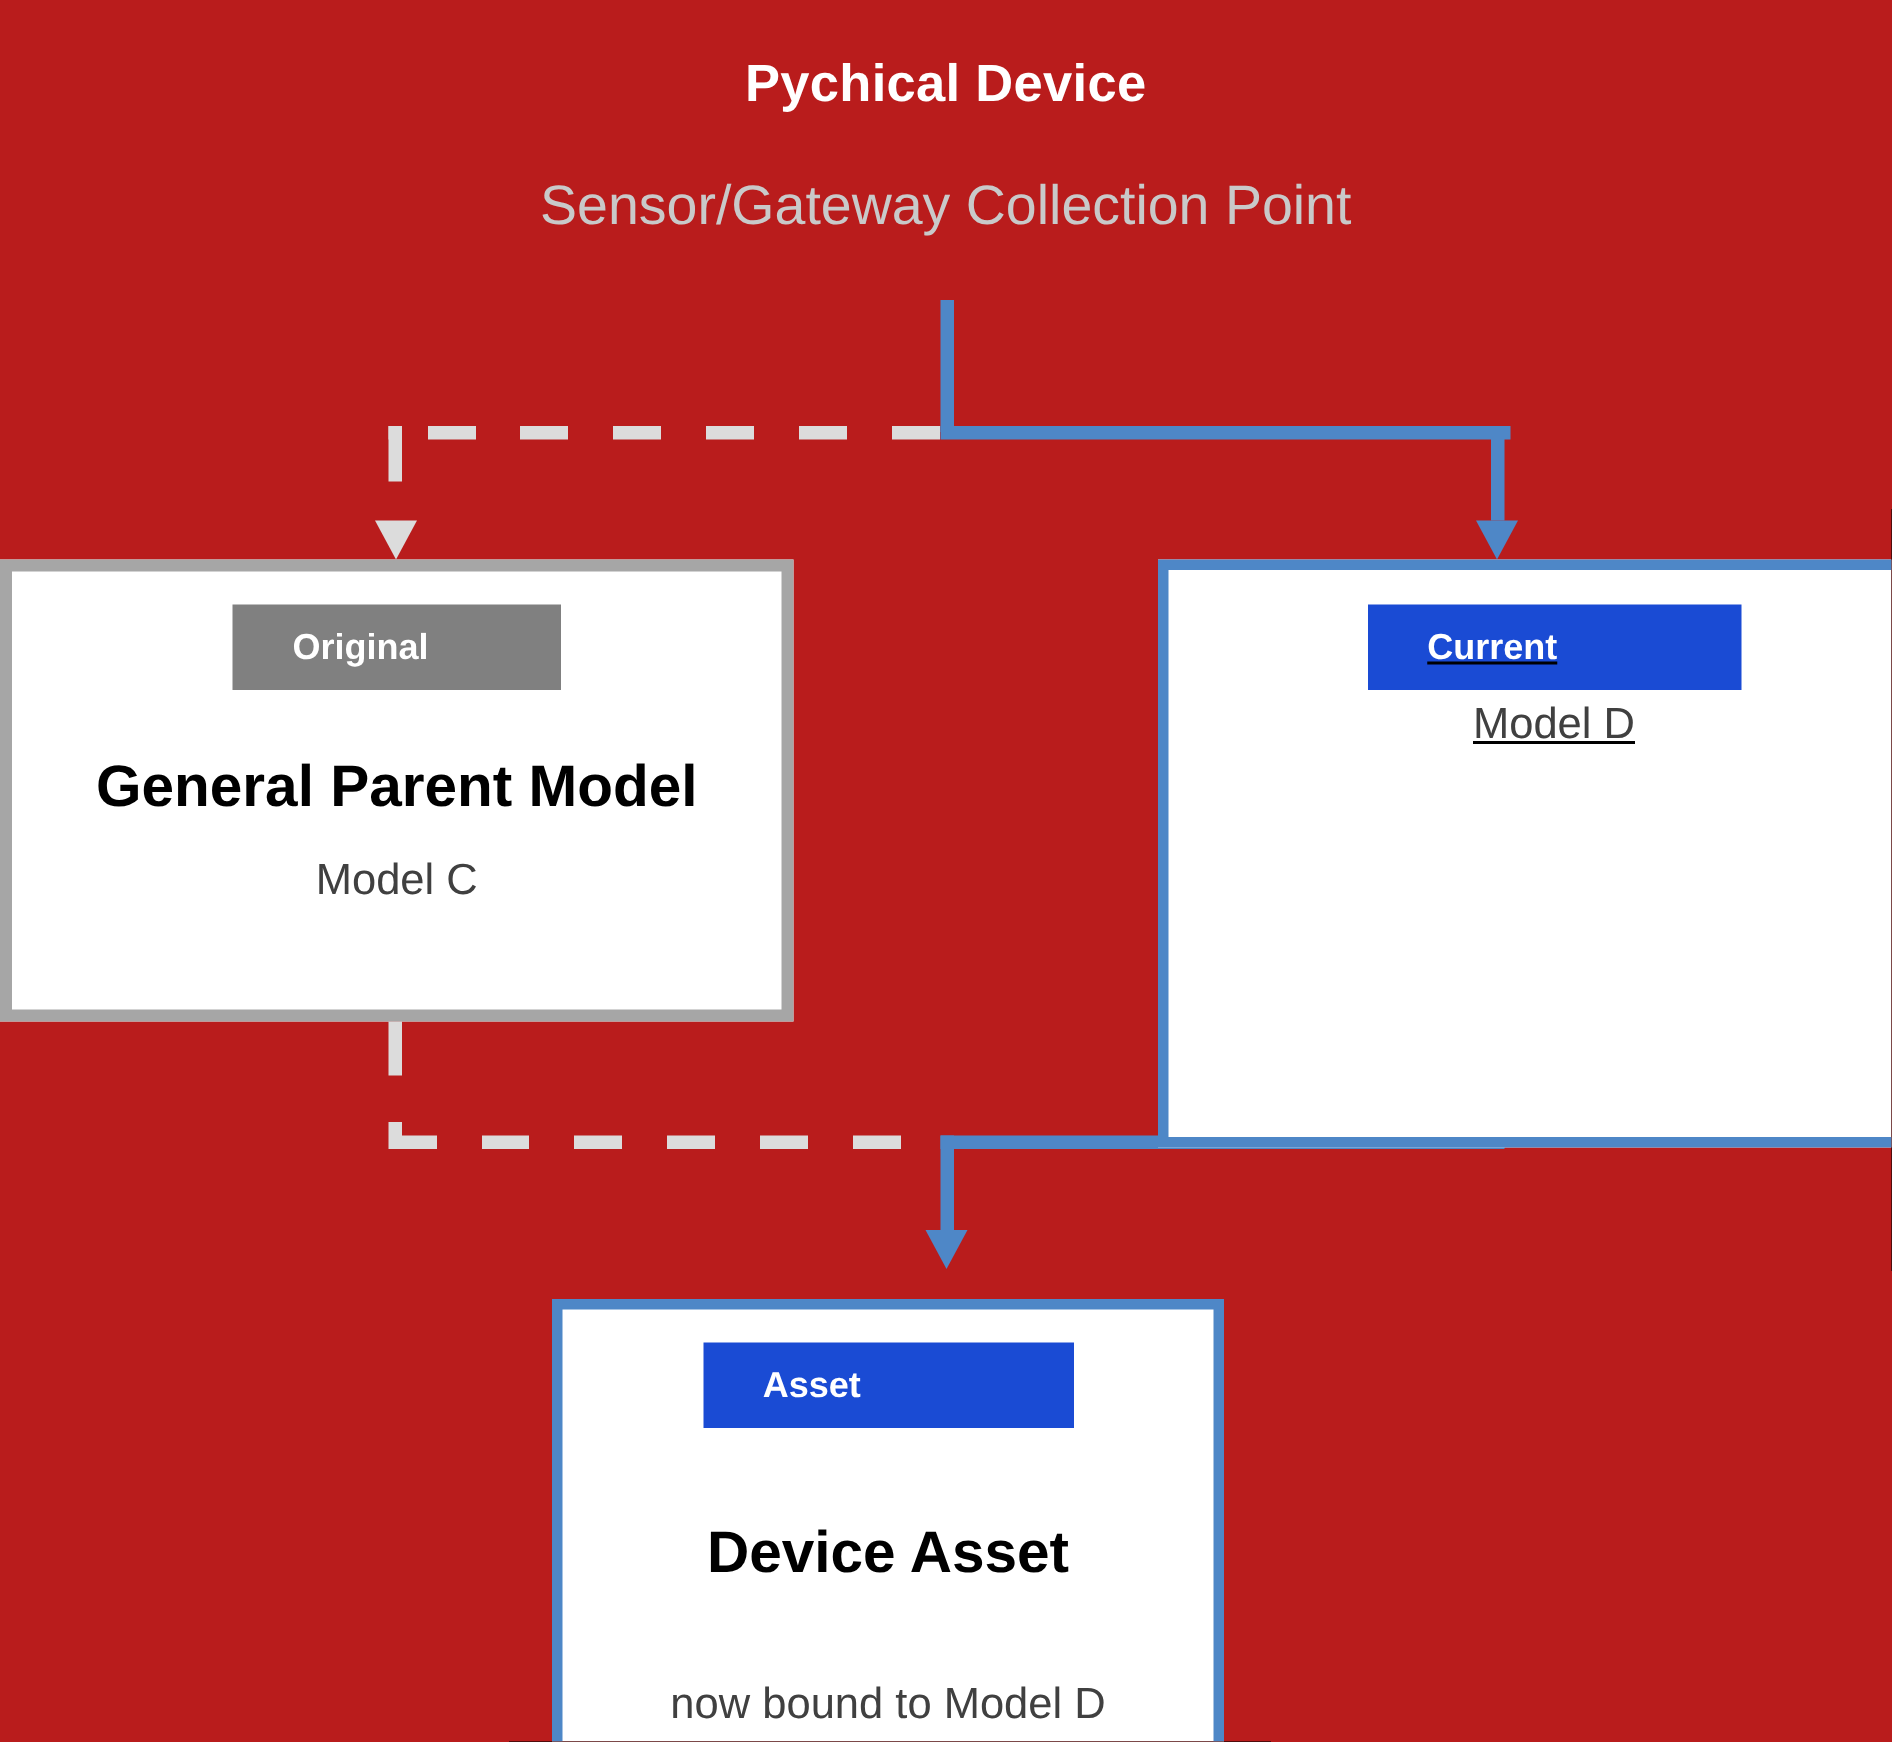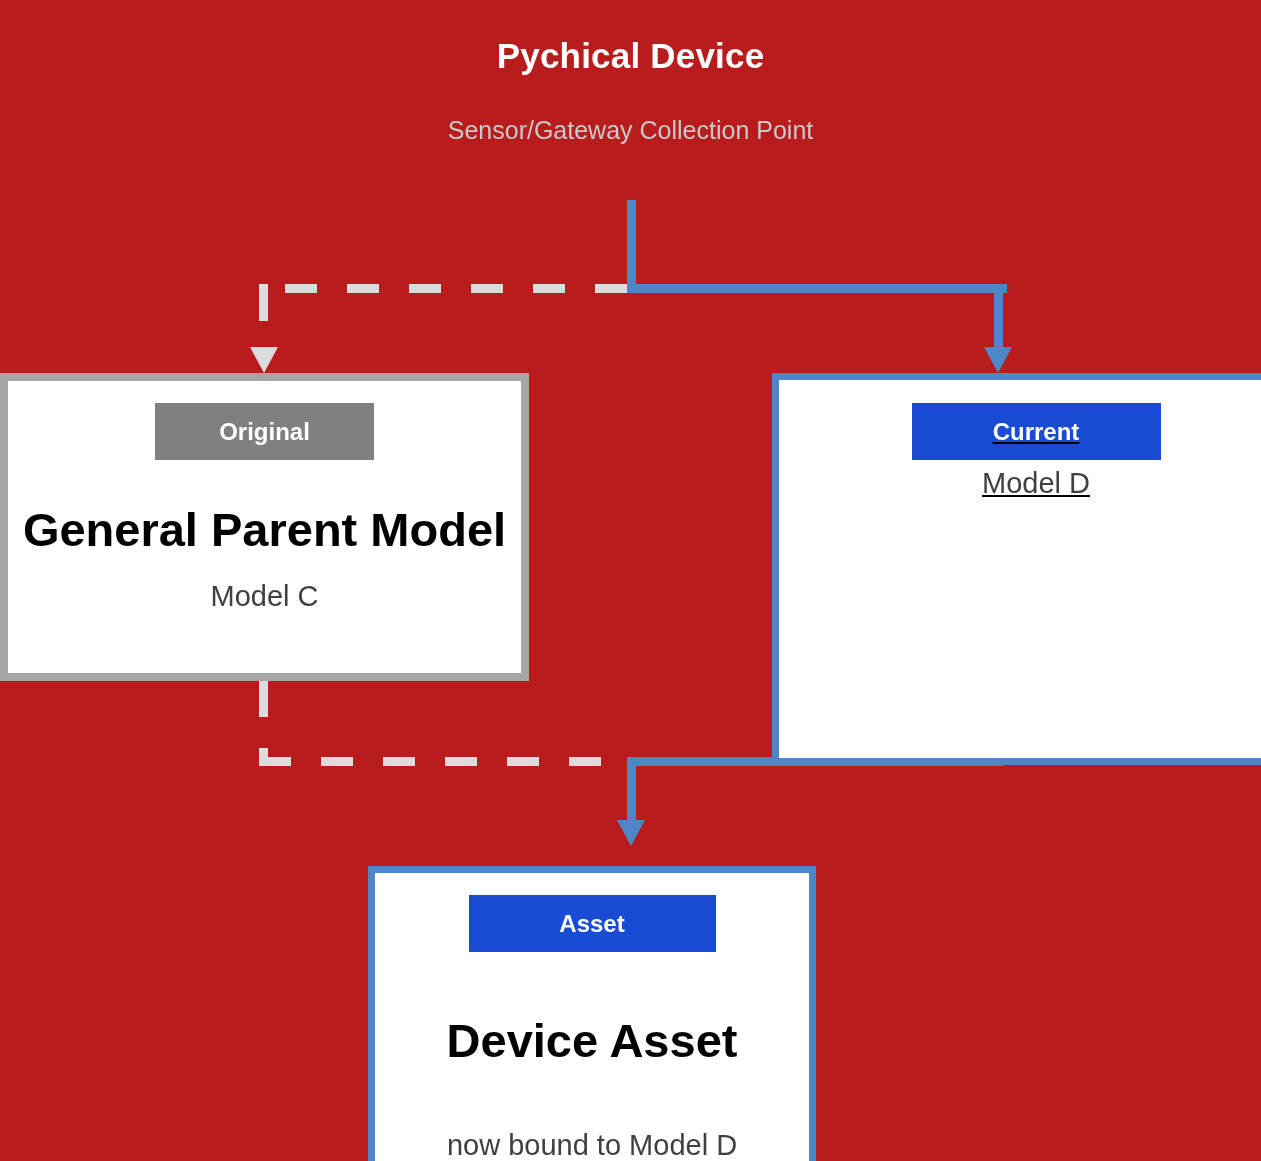--- a/index.html
+++ b/index.html
@@ -23,21 +23,21 @@
     color:#ffffff;
     font-size:35px;
     font-weight:bold;
     letter-spacing:.2px;
   }
   .subtitle{
     position:absolute;
     left:0; top:116px; width:1261px;
     text-align:center;
     color:#c9c9c9;
-    font-size:25px;
+    font-size:37px;
     font-weight:normal;
   }
 
   
   .node{
     position:absolute;
     background:#ffffff;
     box-sizing:border-box;
     display:flex;
     flex-direction:column;
@@ -45,31 +45,32 @@
   }
   .node.gray{ border:8px solid #a6a6a6; }
   .node.blue{ border:7px solid #4e87c7; }
 
   .badge{
     display:block;
     box-sizing:border-box;
     color:#ffffff;
     font-size:24px;
     font-weight:bold;
-    text-align:center;
+    text-align:left;
     line-height:57px;
     height:57px;
+    padding-left:40px;
   }
   .badge.gray{ background:#808080; }
   .badge.blue{ background:#1a4bd4; }
 
   .node-title{
     color:#000000;
     font-weight:bold;
-    font-size:47px;
+    font-size:39px;
     text-align:center;
     line-height:1.1;
   }
   .node-sub{
     color:#404040;
     font-weight:normal;
     font-size:29px;
     text-align:center;
     line-height:1.22;
   }

